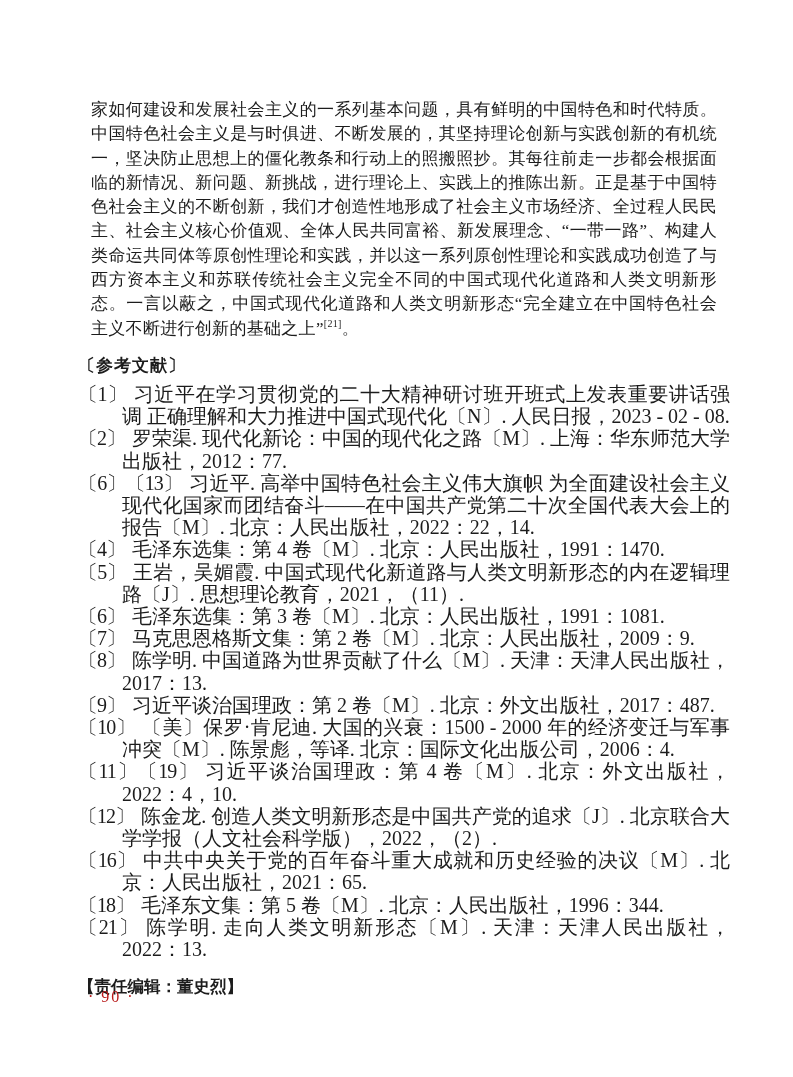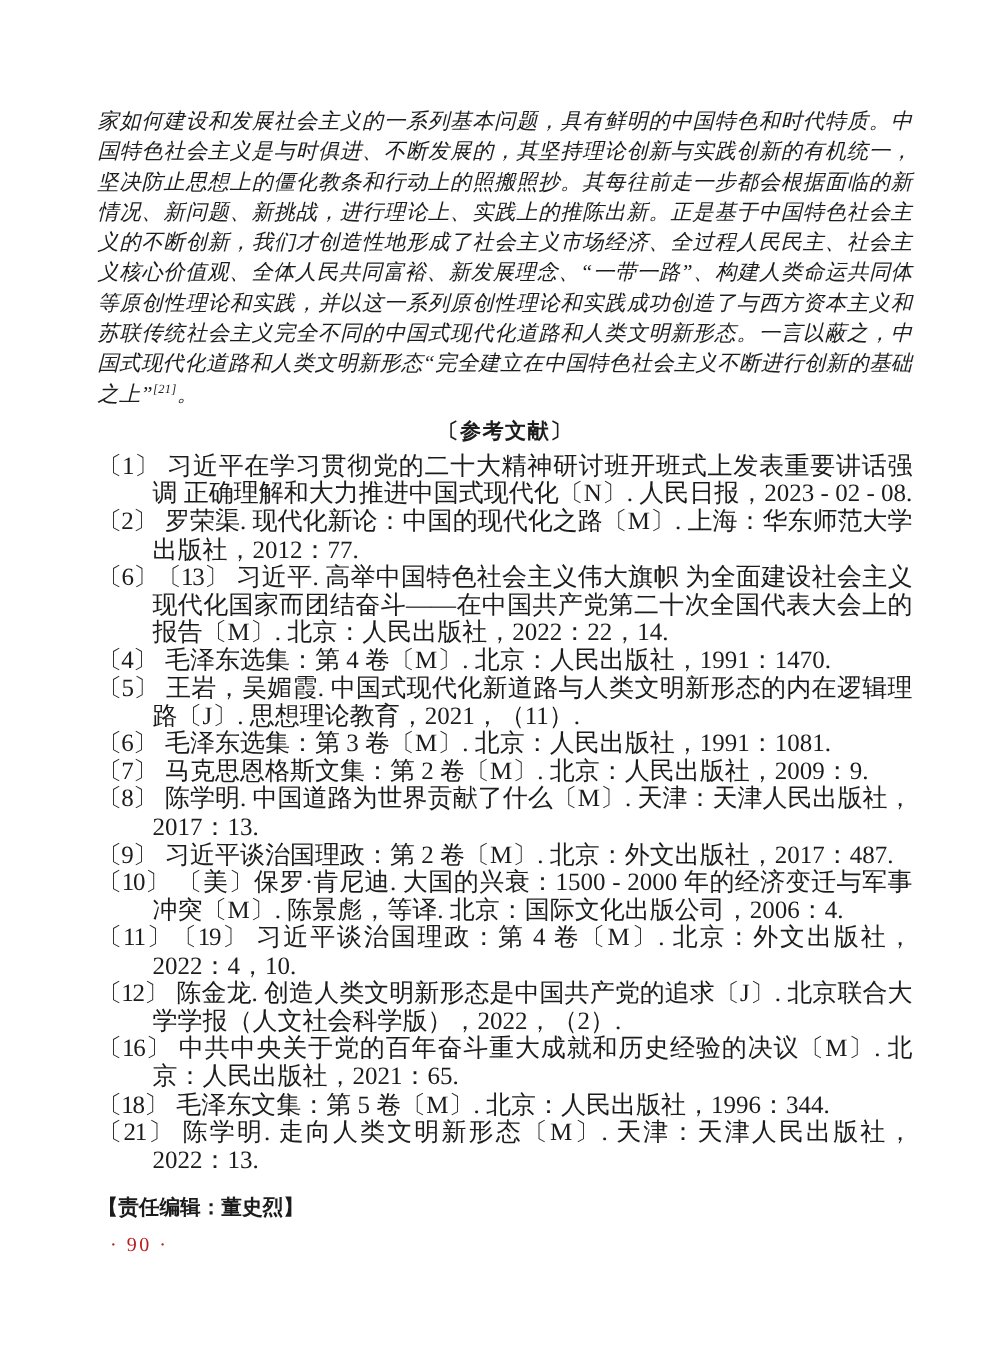--- a/index.html
+++ b/index.html
@@ -13,35 +13,34 @@
     font-family: "Liberation Serif", "DejaVu Serif", serif;
     overflow: hidden;
   }
   .content {
     position: absolute;
     left: 78px;
     top: 85px;
     width: 652px;
   }
   .body-par {
-    margin: 0;
+    margin: 13px;
     font-size: 17px;
     line-height: 24.3px;
     text-align: justify;
     text-justify: inter-character;
     letter-spacing: 0.3px;
-    font-style: italic;
   }
   .body-par sup {
     font-size: 10px;
     line-height: 0;
   }
   .ref-heading {
     margin: 5px 0 6px 0;
-    text-align: center;
+    text-align: left;
     font-size: 17px;
     font-weight: 700;
     font-family: "Liberation Sans", "DejaVu Sans", sans-serif;
     letter-spacing: 1px;
   }
   .ref-list {
     font-size: 20px;
     line-height: 22.2px;
   }
   .ref-item {

